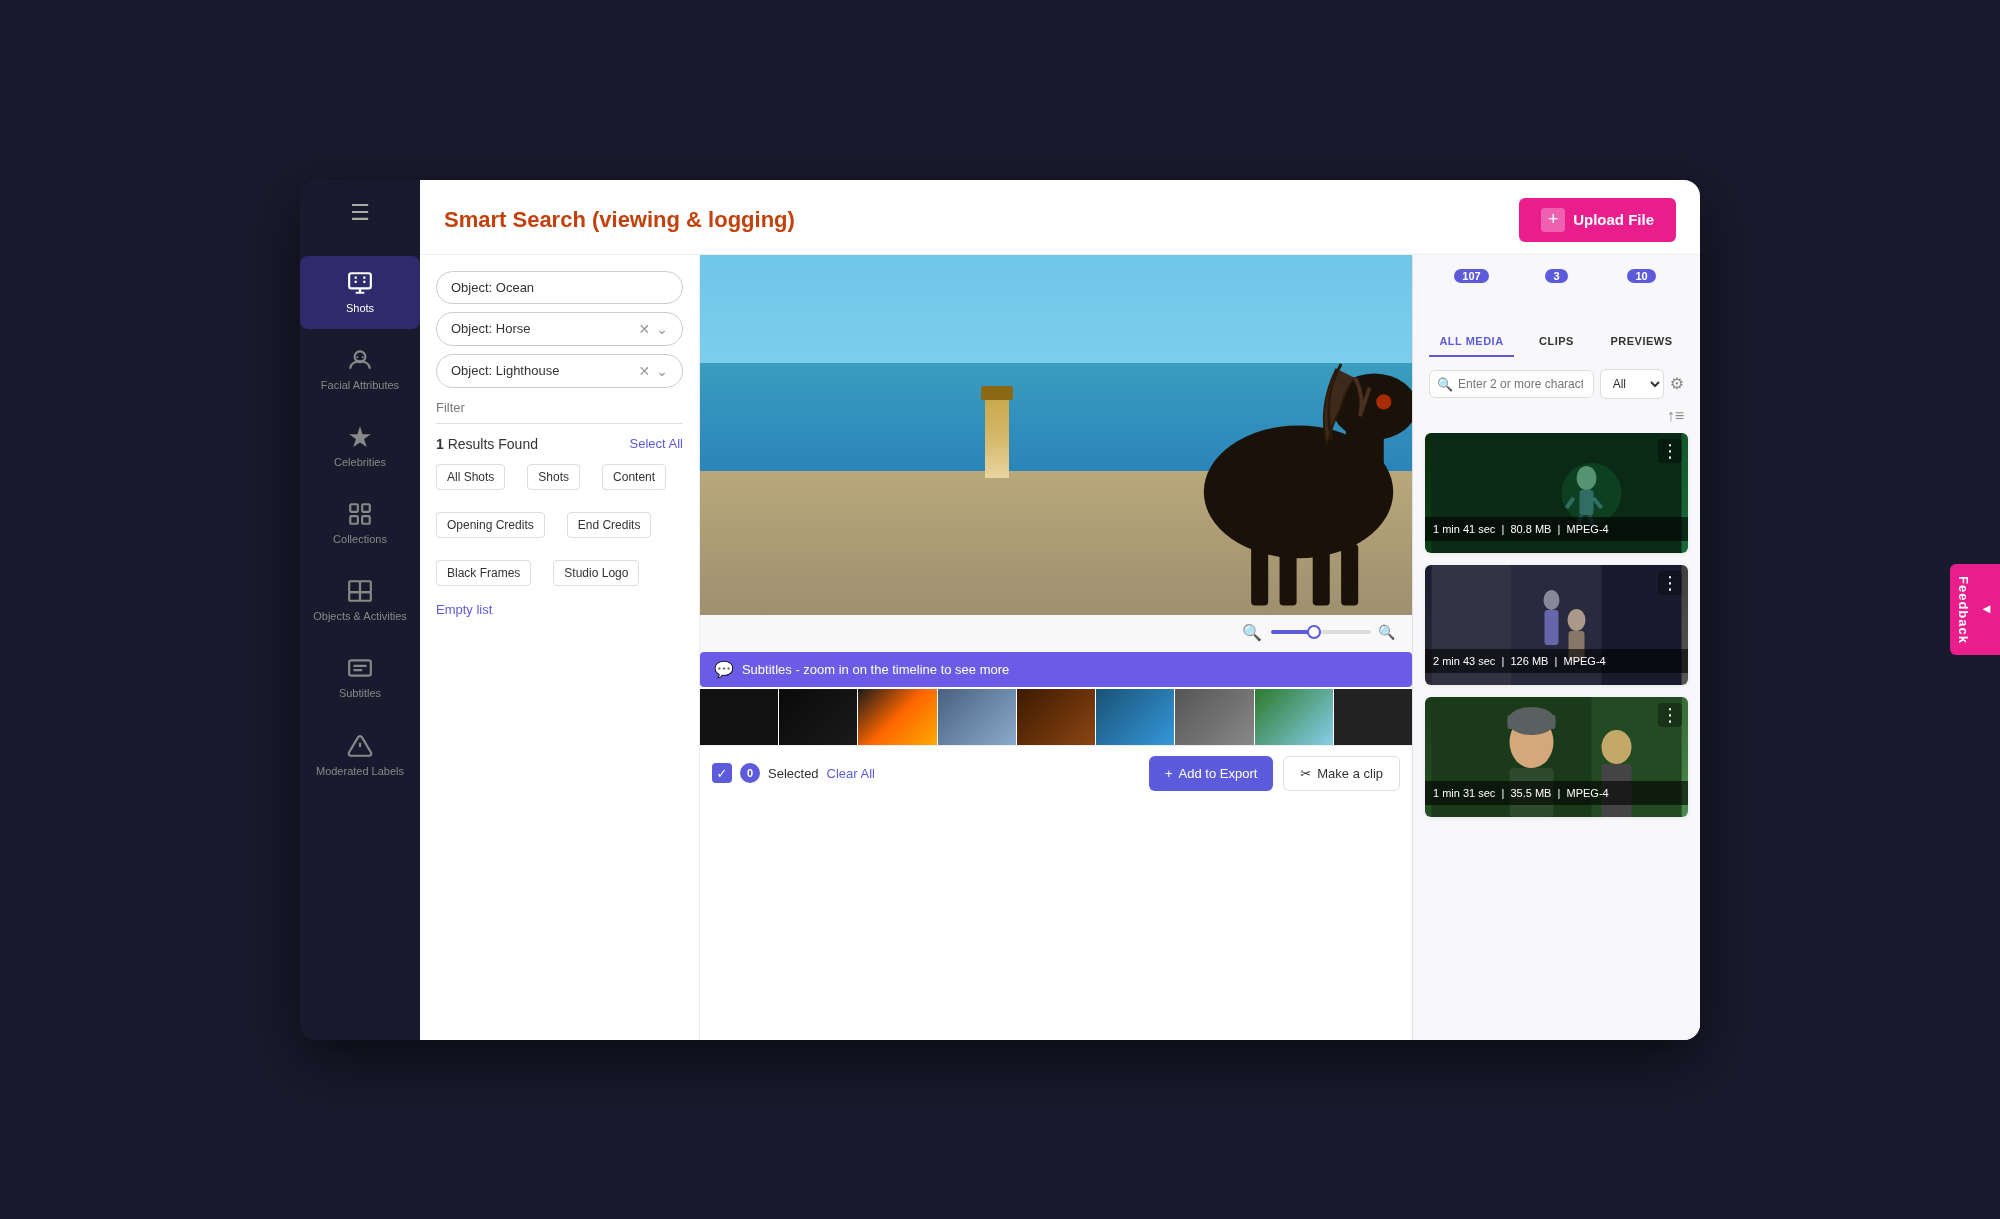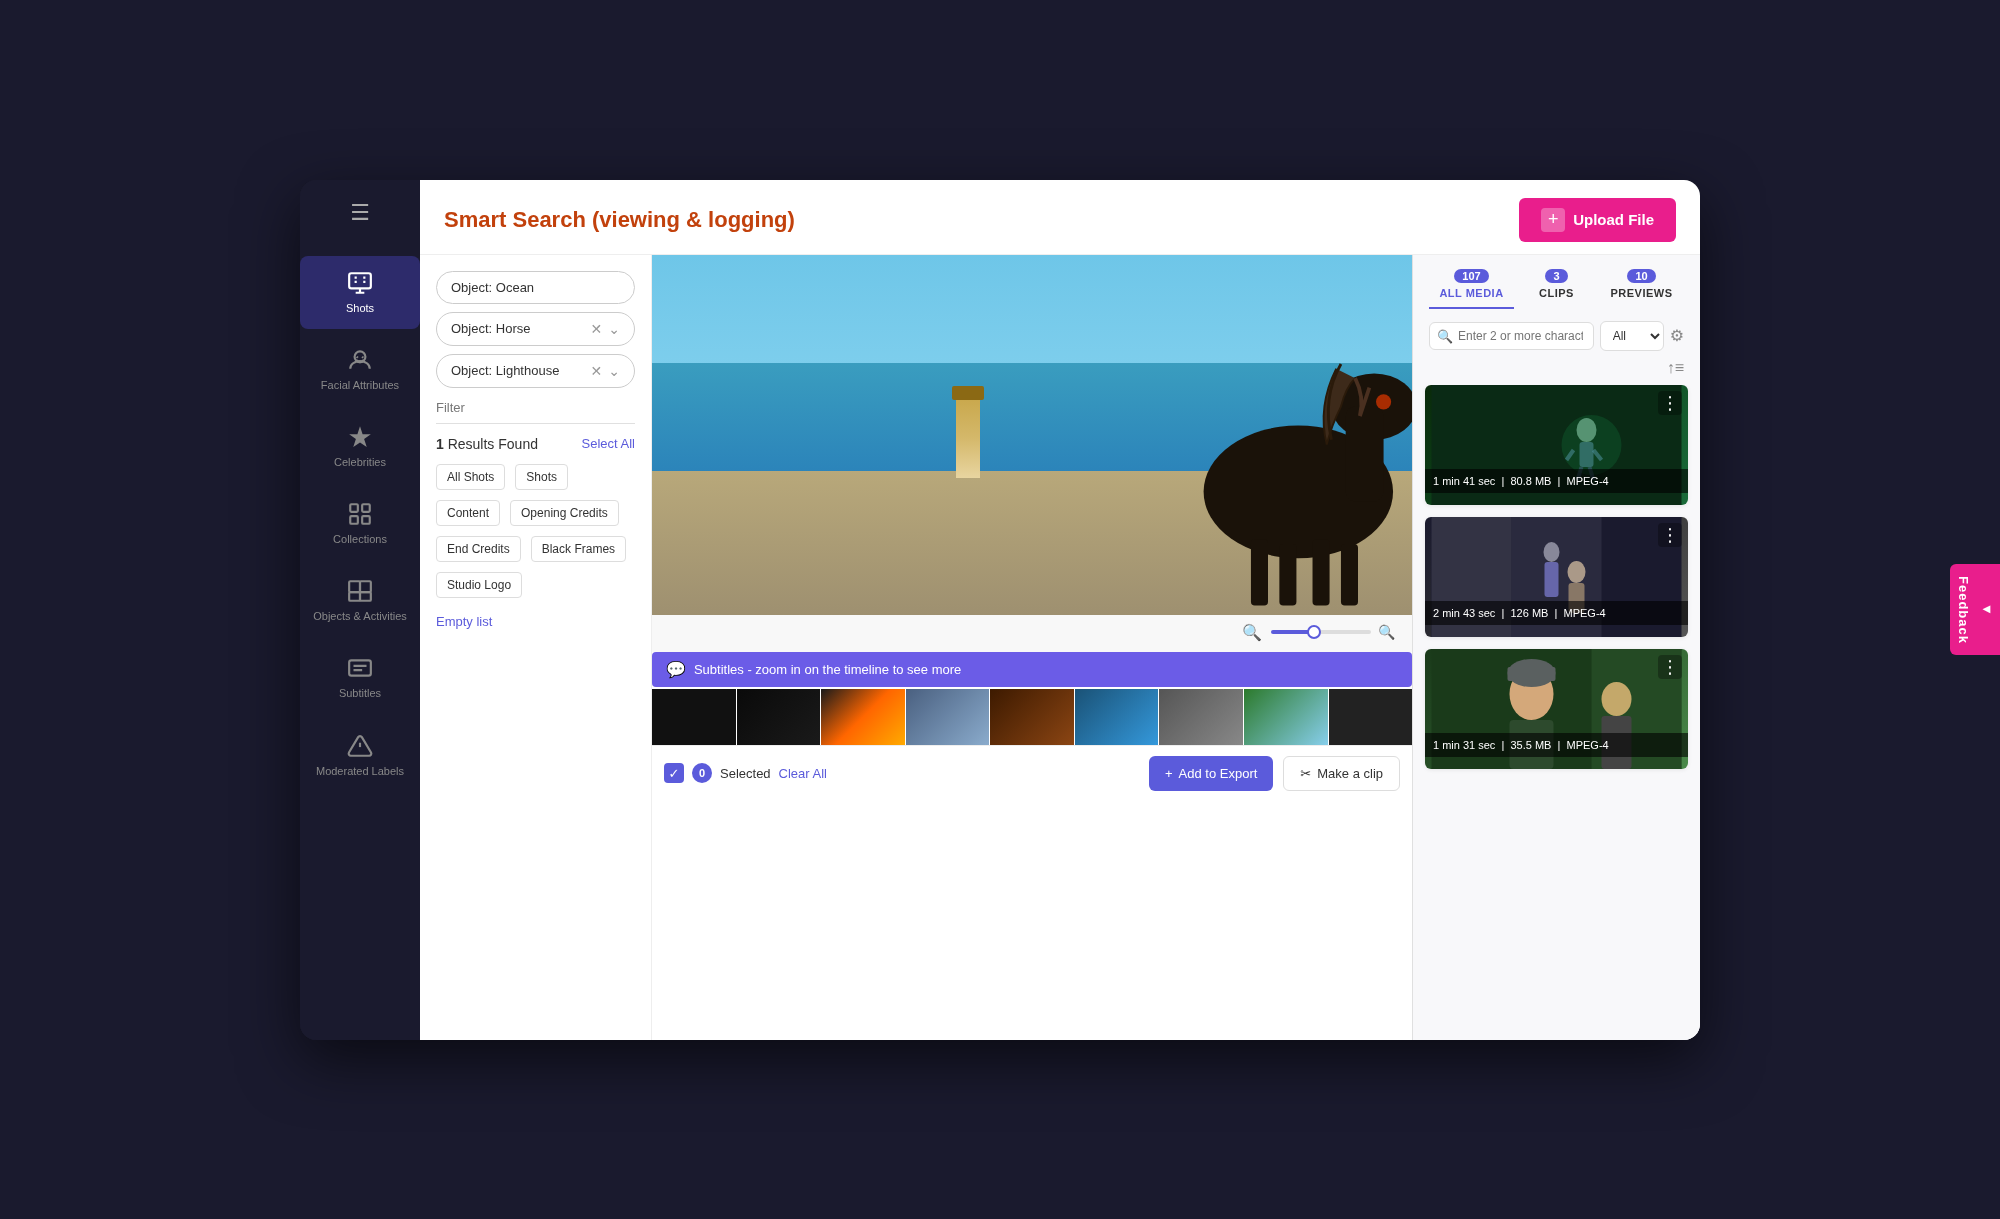--- a/index.html
+++ b/index.html
@@ -107,21 +107,21 @@
       font-weight: 300;
     }
     
     .body-layout {
       display: flex;
       flex: 1;
       overflow: hidden;
     }
     
     .left-panel {
-      width: 232px;
+      width: 280px;
       flex-shrink: 0;
       padding: 16px;
       border-right: 1px solid #eee;
       display: flex;
       flex-direction: column;
       gap: 8px;
       overflow-y: auto;
     }
     .search-tag {
       border: 1px solid #ccc;
@@ -165,21 +165,21 @@
     .select-all-btn {
       color: #5b5bdb;
       font-size: 13px;
       cursor: pointer;
       background: none;
       border: none;
     }
     .filter-tags {
       display: flex;
       flex-wrap: wrap;
-      gap: 10px;
+      gap: 22px;
       margin-top: 4px;
     }
     .filter-tag {
       border: 1px solid #ddd;
       border-radius: 4px;
       padding: 5px 10px;
       font-size: 12px;
       color: #333;
       cursor: pointer;
       background: #fff;
@@ -464,20 +464,21 @@
       padding: 1px 8px;
       font-size: 11px;
       font-weight: 700;
     }
     .media-tab-label {
       font-size: 11px;
       font-weight: 600;
       color: #333;
       text-transform: uppercase;
       letter-spacing: 0.5px;
+      margin-top: 48px;
     }
     .media-tab.active .media-tab-label { color: #5b5bdb; }
     .search-filter-row {
       display: flex;
       align-items: center;
       gap: 6px;
       margin-bottom: 8px;
     }
     .search-wrapper {
       flex: 1;

